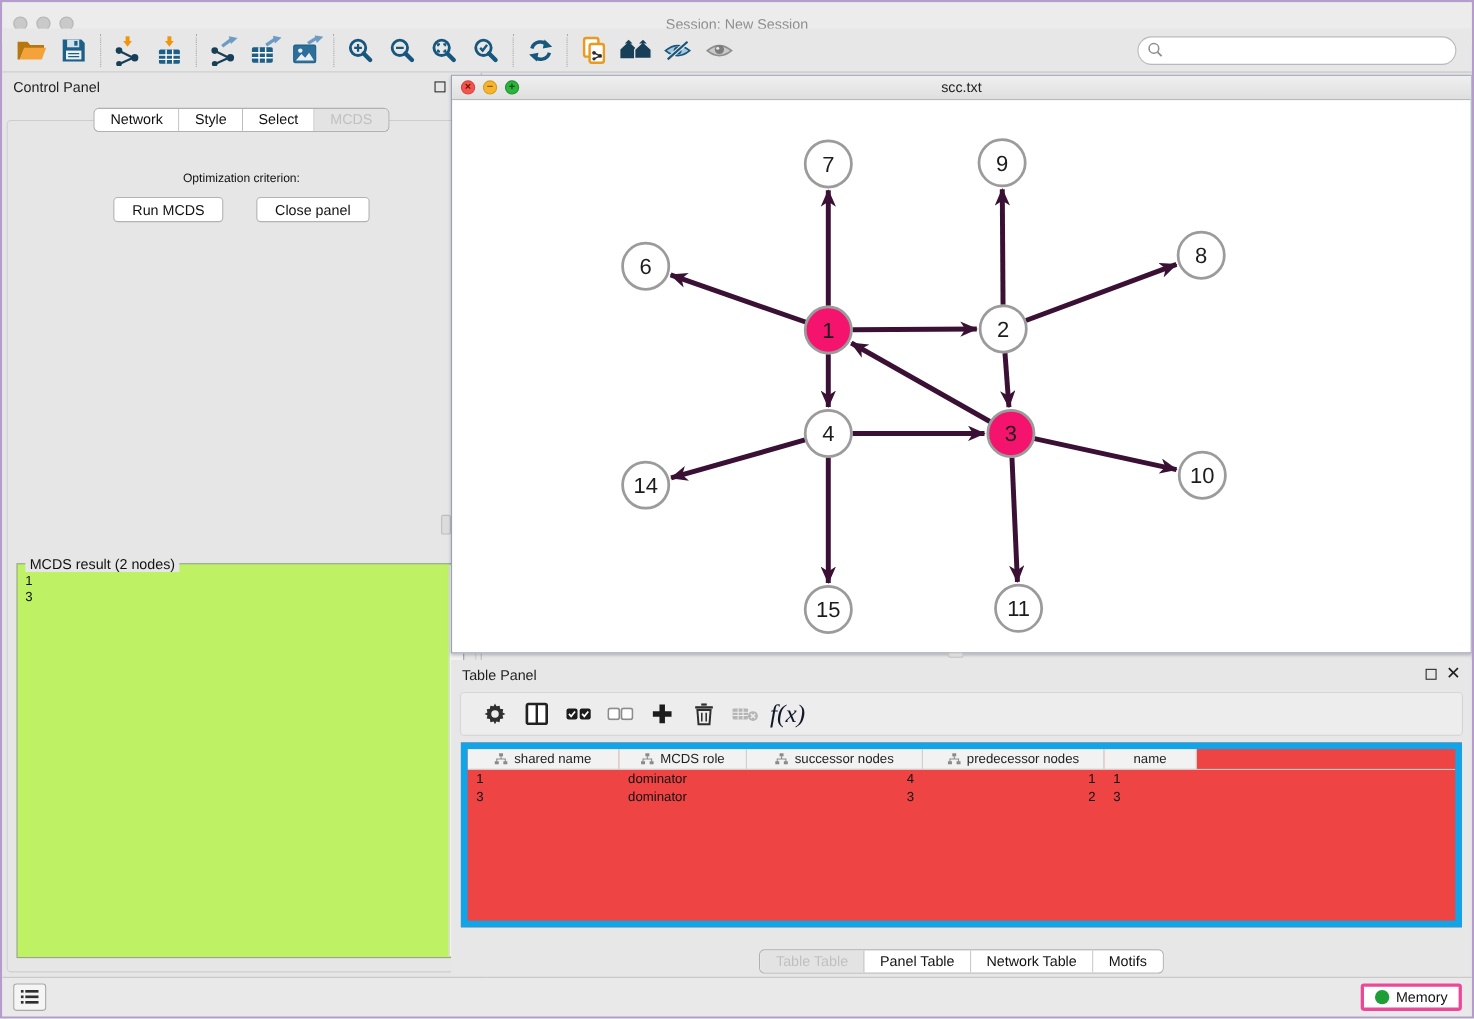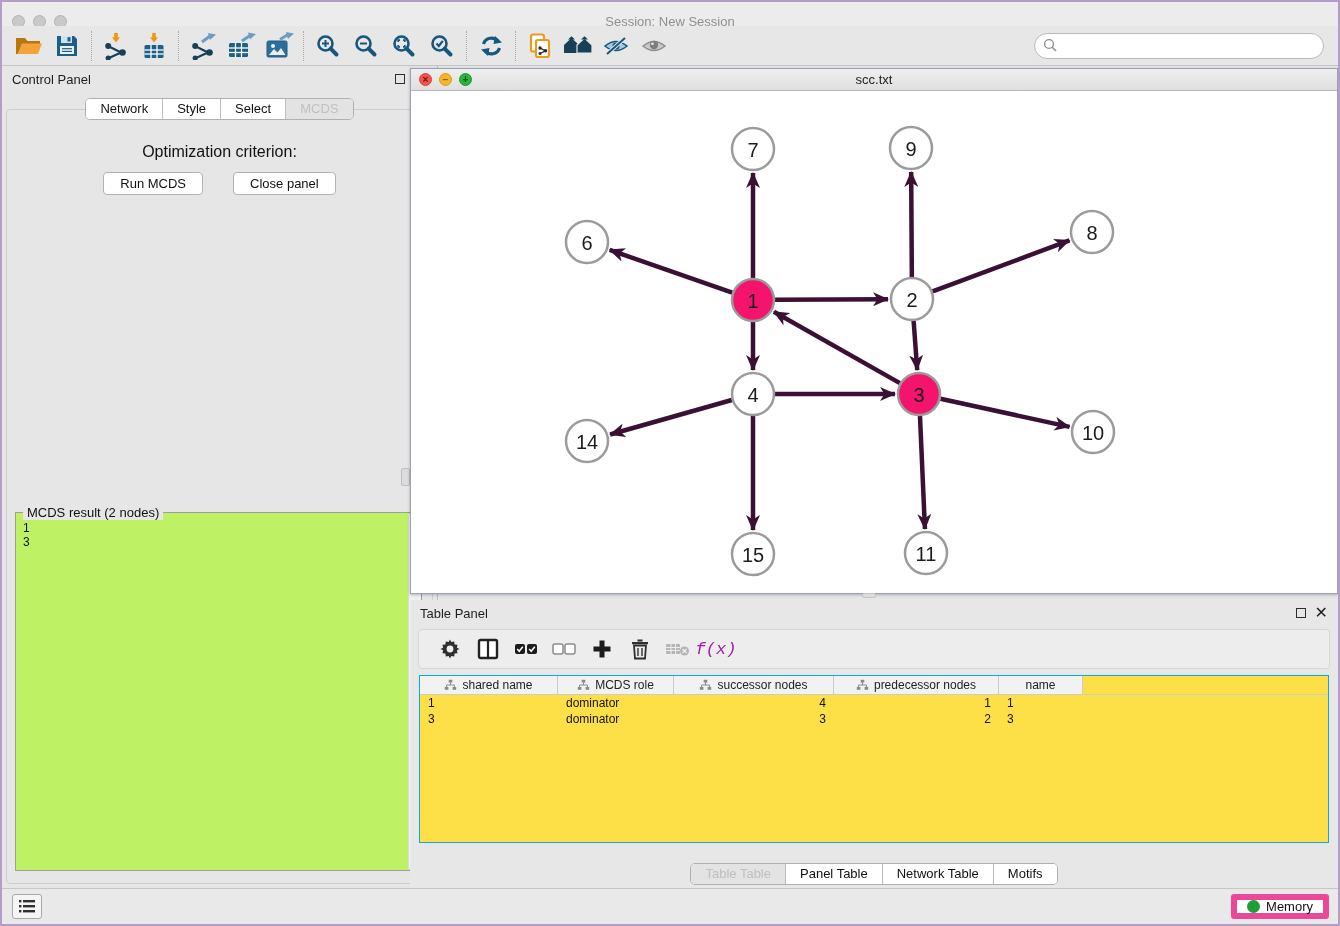--- a/index.html
+++ b/index.html
@@ -28,21 +28,21 @@
   .float-box { width:10px; height:10px; border:1.6px solid #2d2d2d; display:inline-block; }
   .close-x { font-size:16px; font-weight:bold; color:#1e1e1e; line-height:10px; }
 
   .seg-tabs { display:flex; border:1px solid #b0b0b0; border-radius:5px; overflow:hidden; background:#fff; height:22px; }
   .seg { padding:0 14px; font-size:13px; line-height:20px; color:#111; background:#fff; border-right:1px solid #bdbdbd; cursor:default; white-space:nowrap; }
   .seg:last-child { border-right:none; }
   .seg.selected { background:#e3e3e3; color:#c0c0c0; }
   .cp-tabs-row { position:absolute; top:32px; left:0; right:0; display:flex; justify-content:center; z-index:2; }
 
   .cp-body { position:absolute; top:43px; left:4px; right:4px; bottom:4px; border:1px solid #cdcdcd; border-radius:4px; background:#e6e6e6; }
-  .opt-label { margin-top:33px; text-align:center; font-size:16px; color:#111; }
+  .opt-label { margin-top:46px; text-align:center; font-size:11px; color:#111; }
   .combo { position:relative; margin:11px auto 0 auto; width:310px; height:23px; background:#fff; border:1px solid #ababab; border-radius:4px; display:flex; align-items:center; padding:0 22px 0 10px; }
   .combo-text { font-size:13px; color:#111; }
   .combo-arrows { position:absolute; right:7px; top:3px; display:flex; flex-direction:column; gap:3px; }
   .arr-up { width:0; height:0; border-left:4px solid transparent; border-right:4px solid transparent; border-bottom:5px solid #333; }
   .arr-dn { width:0; height:0; border-left:4px solid transparent; border-right:4px solid transparent; border-top:5px solid #333; }
   .btn-row { margin-top:11px; display:flex; justify-content:center; gap:30px; }
   .mac-btn { height:23px; padding:0 16px; font-size:13px; color:#111; background:#fff; border:1px solid #b3b3b3; border-radius:4px; line-height:21px; cursor:default; }
 
   .result-group { position:absolute; left:8px; right:10px; top:386px; bottom:12px; border:1px solid #9f9f9f; background:#bef264;margin-top:16px; }
   .result-legend { position:absolute; top:-8px; left:7px; background:#e6e6e6; padding:0 4px; font-size:13px; color:#111; }
@@ -61,33 +61,33 @@
   .nl.red { background:#f2554e; border:1px solid #d6453e; color:#70100c; }
   .nl.yellow { background:#f6b42d; border:1px solid #d89c20; color:#8a5d07; }
   .nl.green { background:#2cb33e; border:1px solid #219431; color:#0c5416; }
   .net-title { position:absolute; left:0; right:0; text-align:center; font-size:13px; color:#222; }
   .net-canvas { width:926px; height:503px; display:block; }
 
   
   .table-panel { position:absolute; left:408px; top:598px; width:928px; height:288px; background:#e7e7e7; }
   .tp-toolbar { margin:3px 8px 0 8px; height:40px; background:#ededed; border:1px solid #d6d6d6; border-radius:4px; display:flex; align-items:center; padding-left:14px; gap:4px; }
   .tp-btn { width:34px; height:32px; display:flex; align-items:center; justify-content:center; }
-  .fx-label { font-size:17px; font-style:italic; font-family:Liberation Mono, monospace; color:#a21caf; }
-  .tp-table { position:absolute; left:9px; right:9px; top:75px; bottom:45px; background:#fde047; border:1px solid #0ea5e9; overflow:hidden; }
+  .fx-label { font-size:23px; font-style:italic; font-family:Liberation Serif, serif; color:#0f172a; }
+  .tp-table { position:absolute; left:9px; right:9px; top:75px; bottom:45px; background:#ef4444; border:6px solid #0ea5e9; overflow:hidden; }
   .tbl-header { display:flex; height:19px; border-bottom:1px solid #cccccc; }
   .th { background:#f2f2f2; border-right:1px solid #cbcbcb; display:flex; align-items:center; justify-content:center; gap:5px; font-size:12px; color:#222; }
   .tr { display:flex; height:16px; align-items:center; }
   .td { font-size:12px; color:#111; padding:0 8px; overflow:hidden; white-space:nowrap; }
   .al { text-align:left; } .ar { text-align:right; }
   .tp-tabs-row { position:absolute; left:0; right:0; bottom:3px; display:flex; justify-content:center; }
 
   
   .status-bar { position:absolute; left:0; top:886px; right:0; height:36px; background:#e9e9e9; border-top:1px solid #c6c6c6; }
   .list-btn { position:absolute; left:10px; top:5px; width:30px; height:25px; background:#f5f5f5; border:1px solid #a9a9a9; border-radius:3px; display:flex; align-items:center; justify-content:center; }
-  .memory-btn { position:absolute; right:9px; top:5px; height:25px; background:#fff; border:6px solid #ec4899; border-radius:3px; display:flex; align-items:center; padding:0 10px; gap:6px; font-size:13px; color:#111; }
+  .memory-btn { position:absolute; right:9px; top:5px; height:25px; background:#fff; border:3px solid #ec4899; border-radius:3px; display:flex; align-items:center; padding:0 10px; gap:6px; font-size:13px; color:#111; }
   .mem-dot { width:13px; height:13px; border-radius:50%; background:#1f9d36; }
 
   .icon-svg { display:block; }
 </style>
 </head>
 <body>
 
 <div class="window">
 
   <div class="titlebar">

